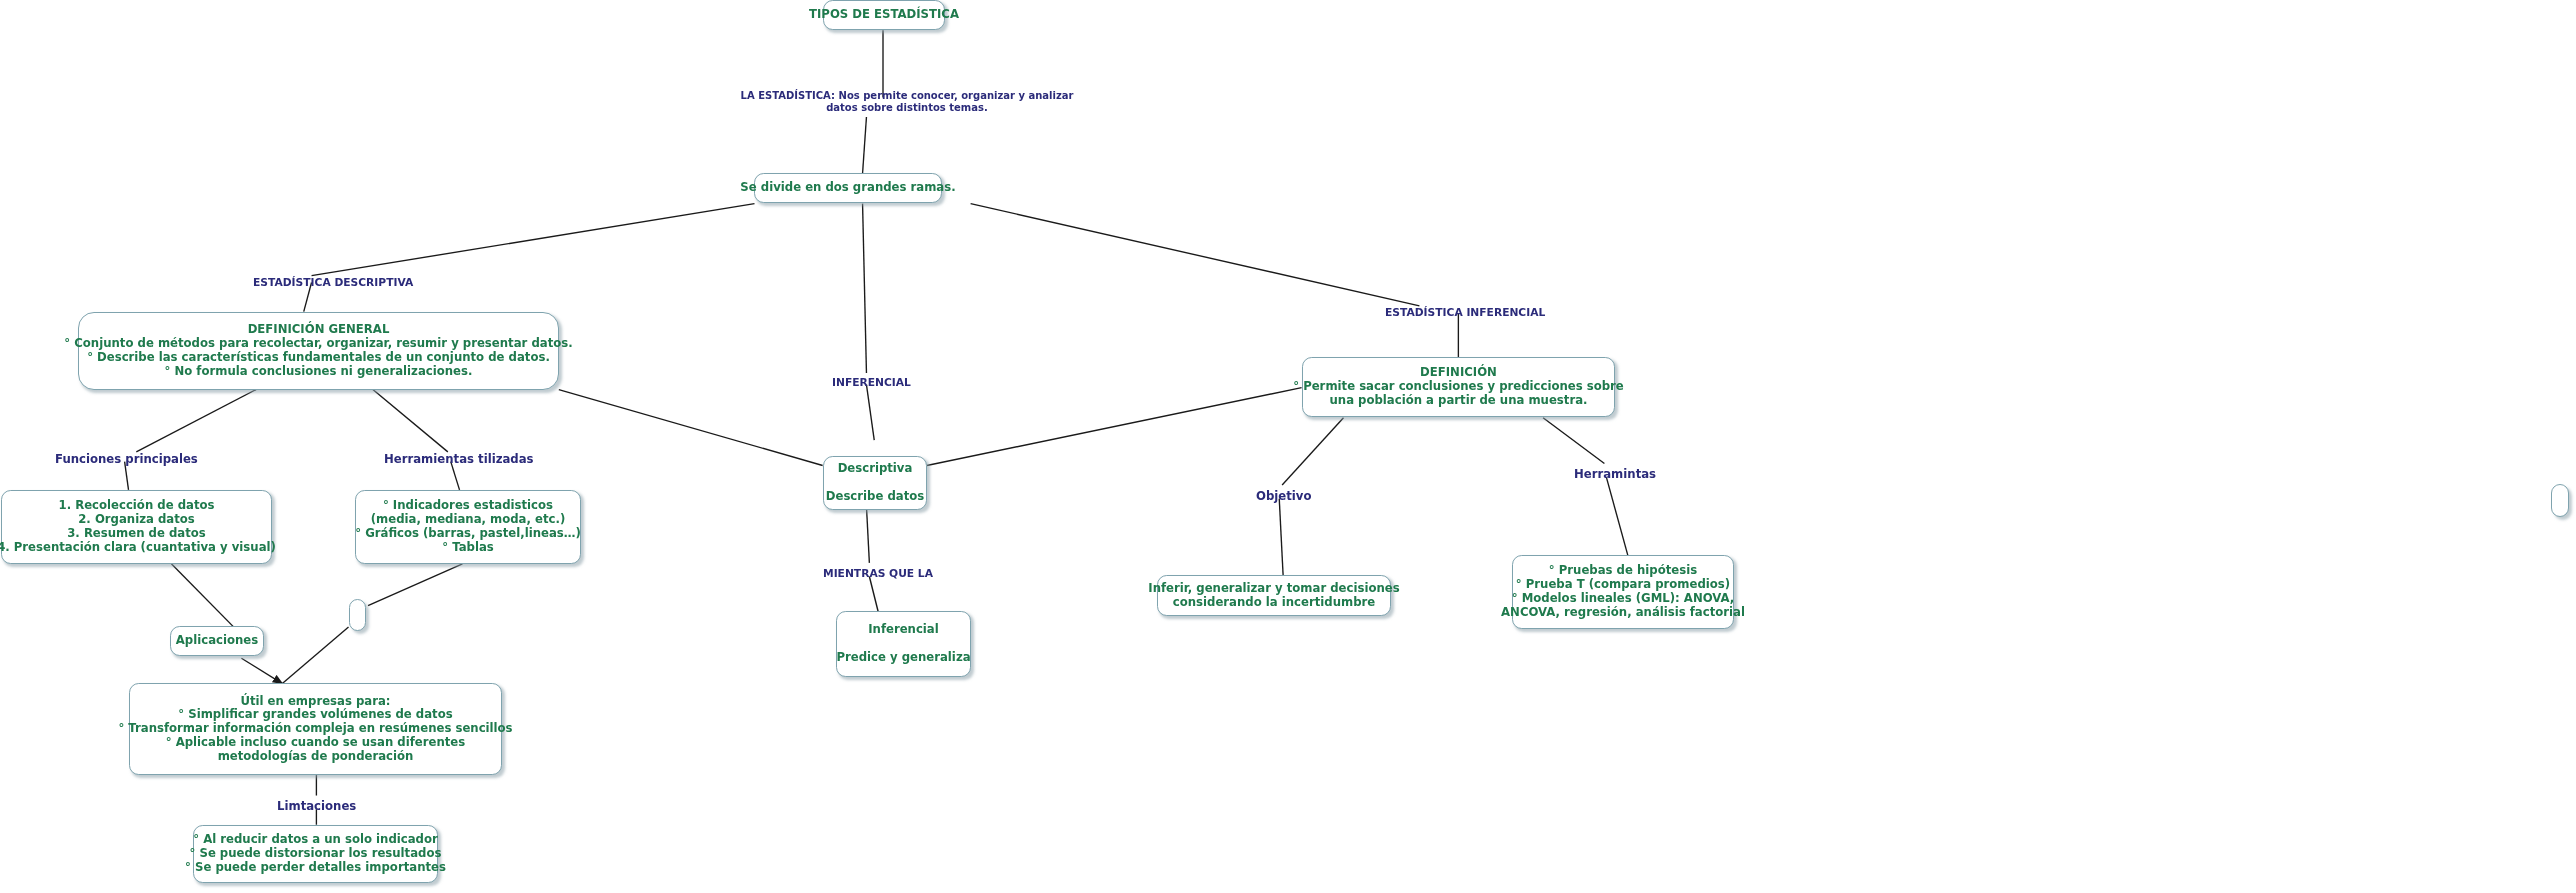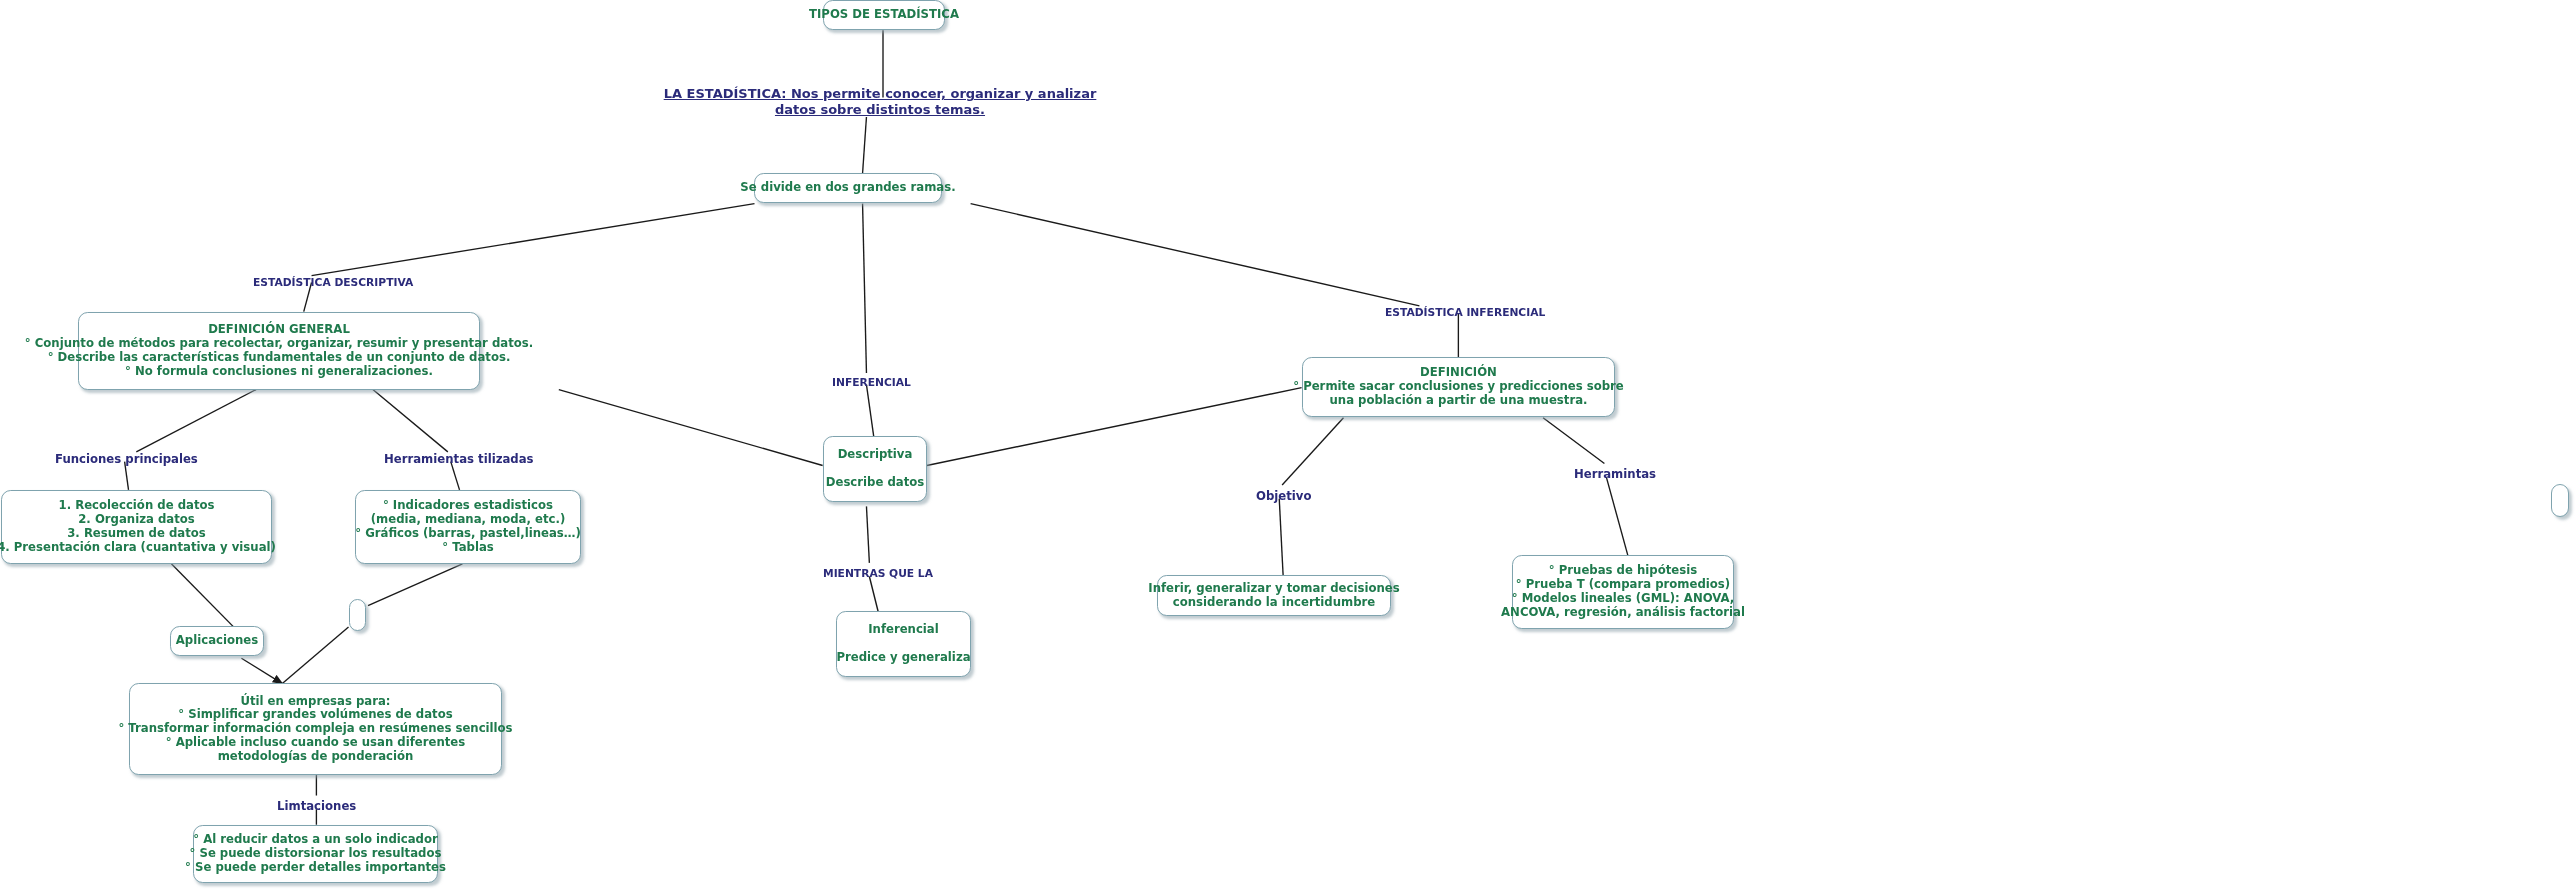--- a/index.html
+++ b/index.html
@@ -92,28 +92,28 @@
         <polyline points="475,579 378,622" fill="none" stroke="#1a1a1a" stroke-width="1.4"></polyline>
         <polyline points="358,644 290,702" fill="none" stroke="#1a1a1a" stroke-width="1.4"></polyline>
         <polyline points="325,796 325,817" fill="none" stroke="#1a1a1a" stroke-width="1.4"></polyline>
         <polyline points="325,831 325,847" fill="none" stroke="#1a1a1a" stroke-width="1.4"></polyline>
       </g>
   </svg>
   <div id="node-layer">
       <div class="node" style="left: 823px; top: 0px; width: 122px; height: 30px; font-size: 11.7px;">
         <span class="line">TIPOS DE ESTADÍSTICA</span>
       </div>
-      <div class="node" style="left: 695px; top: 86px; width: 370px; height: 31px; font-size: 13px; border: none; box-shadow: none; background: transparent; color: rgb(43, 43, 122); z-index: 6; text-decoration: underline;">
+      <div class="node" style="left: 722px; top: 86px; width: 370px; height: 31px; font-size: 10px; border: none; box-shadow: none; background: transparent; color: rgb(43, 43, 122); z-index: 6;">
         <span class="line">LA ESTADÍSTICA: Nos permite conocer, organizar y analizar</span>
         <span class="line">datos sobre distintos temas.</span>
       </div>
       <div class="node" style="left: 754px; top: 173px; width: 188px; height: 30px; font-size: 11.7px;">
         <span class="line">Se divide en dos grandes ramas.</span>
       </div>
-      <div class="node" style="left: 78px; top: 312px; width: 402px; height: 78px; font-size: 11.7px;">
+      <div class="node" style="left: 78px; top: 312px; width: 481px; height: 78px; font-size: 11.7px; border-radius: 16px;">
         <span class="line">DEFINICIÓN GENERAL</span>
         <span class="line">° Conjunto de métodos para recolectar, organizar, resumir y presentar datos.</span>
         <span class="line">° Describe las características fundamentales de  un conjunto de datos.</span>
         <span class="line">° No formula conclusiones ni generalizaciones.</span>
       </div>
       <div class="node" style="left: 1302px; top: 357px; width: 313px; height: 60px; font-size: 11.7px;">
         <span class="line">DEFINICIÓN</span>
         <span class="line">° Permite sacar conclusiones y predicciones sobre</span>
         <span class="line">una población a partir de una muestra.</span>
       </div>
@@ -122,21 +122,21 @@
         <span class="line">2. Organiza datos</span>
         <span class="line">3. Resumen de datos</span>
         <span class="line">4. Presentación clara (cuantativa y visual)</span>
       </div>
       <div class="node" style="left: 355px; top: 490px; width: 226px; height: 74px; font-size: 11.7px;">
         <span class="line">° Indicadores estadisticos</span>
         <span class="line">(media, mediana, moda, etc.)</span>
         <span class="line">° Gráficos (barras, pastel,lineas…)</span>
         <span class="line">° Tablas</span>
       </div>
-      <div class="node" style="left: 823px; top: 436px; width: 104px; height: 66px; font-size: 11.7px;">
+      <div class="node" style="left: 823px; top: 456px; width: 104px; height: 54px; font-size: 11.7px;">
         <span class="line">Descriptiva</span>
         <span class="line">&nbsp;</span>
         <span class="line">Describe datos</span>
       </div>
       <div class="node" style="left: 816px; top: 611px; width: 135px; height: 66px; font-size: 11.7px; margin-left: 20px;">
         <span class="line">Inferencial</span>
         <span class="line">&nbsp;</span>
         <span class="line">Predice y generaliza</span>
       </div>
       <div class="node" style="left: 1157px; top: 575px; width: 234px; height: 41px; font-size: 11.7px;">

